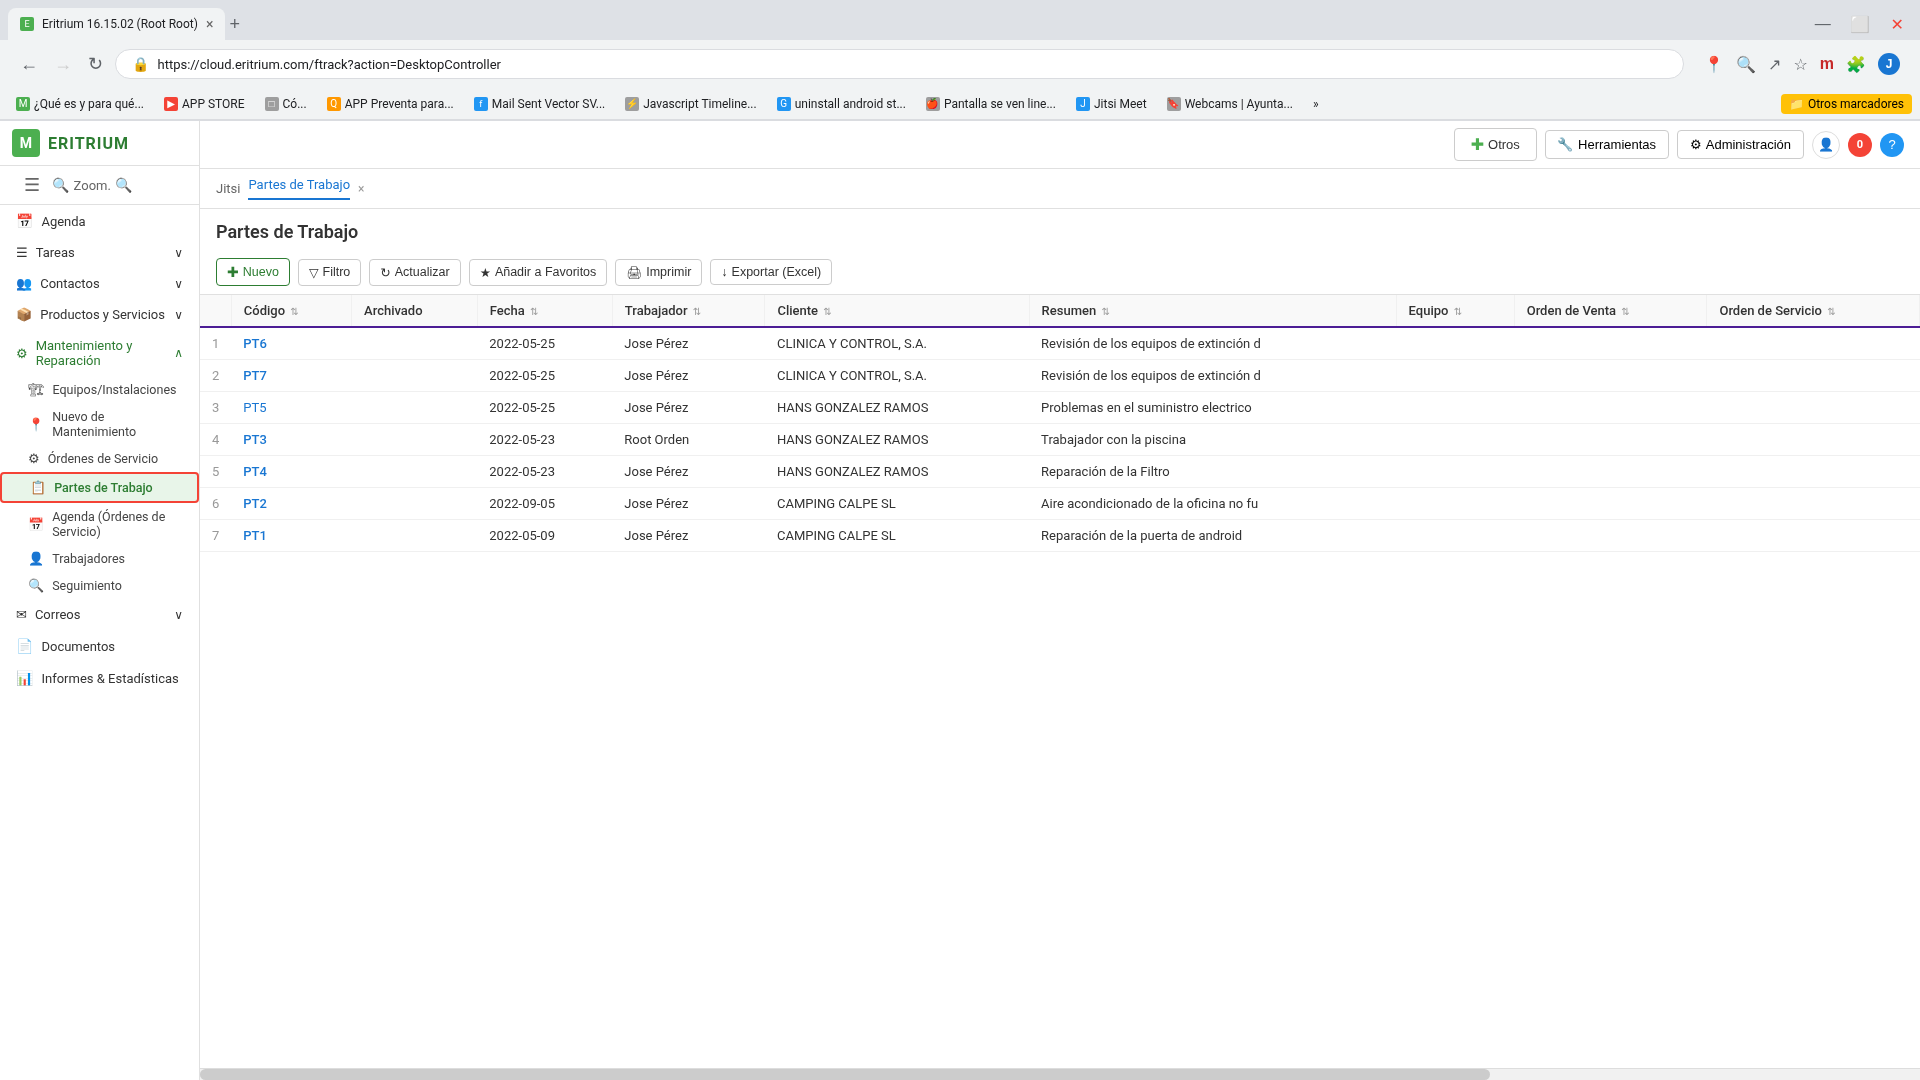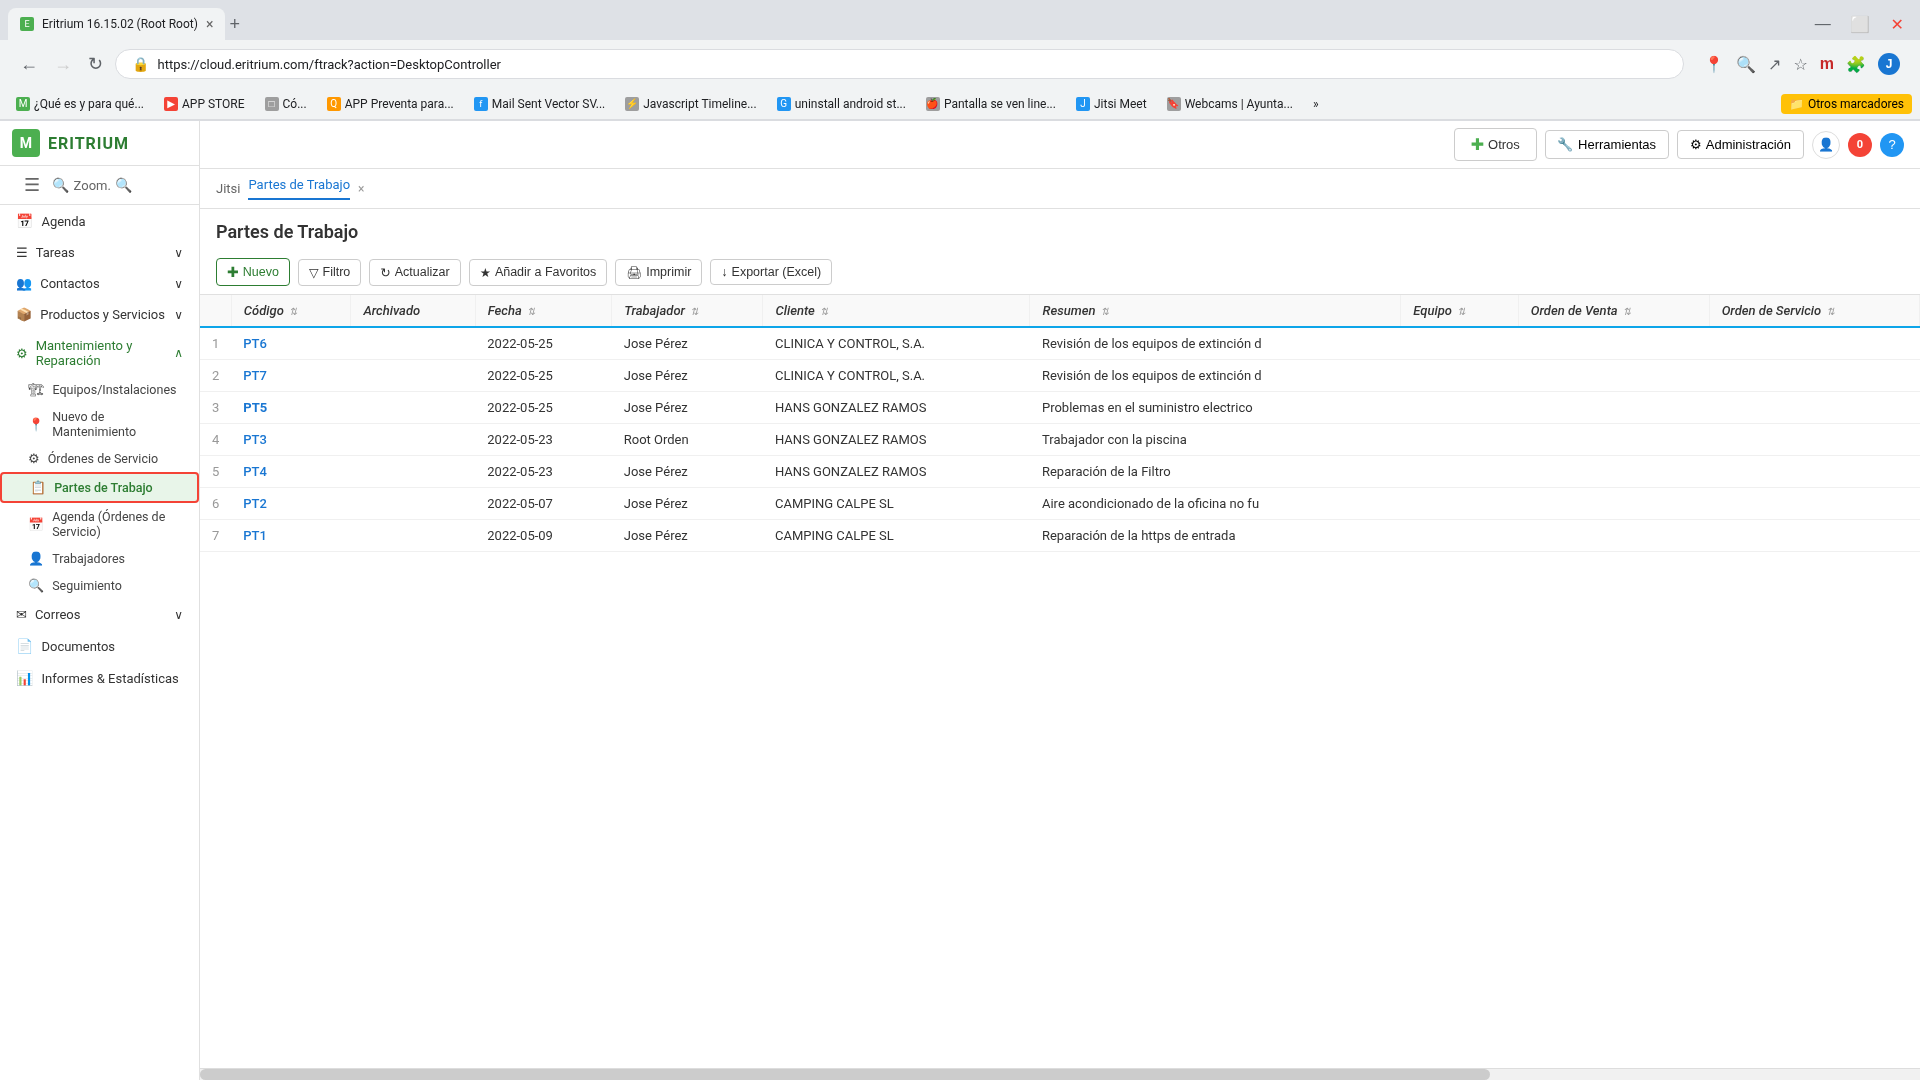--- a/index.html
+++ b/index.html
@@ -75,21 +75,21 @@
     .content-header { padding: 12px 16px 8px; }
     .content-title { font-size: 18px; font-weight: 600; color: #333; }
 
     .action-bar { display: flex; align-items: center; gap: 8px; padding: 8px 16px; border-bottom: 1px solid #e0e0e0; }
     .action-btn { display: flex; align-items: center; gap: 4px; padding: 5px 10px; border: 1px solid #ccc; border-radius: 4px; cursor: pointer; font-size: 12.5px; color: #333; background: #fff; }
     .action-btn.nuevo { color: #2d7d32; border-color: #2d7d32; }
 
     
     .table-container { padding: 0; overflow-x: auto; }
     table { width: 100%; border-collapse: collapse; font-size: 13px; }
-    thead tr { background: #f9f9f9; border-bottom: 2px solid #0ea5e9; font-style: italic; }
+    thead tr { background: #f9f9f9; border-bottom: 2px solid #4c1d95; }
     th { padding: 8px 12px; text-align: left; color: #333; font-weight: 500; cursor: pointer; white-space: nowrap; border-right: 1px solid #f0f0f0; }
     th .sort-icon { color: #999; font-size: 10px; margin-left: 2px; }
     td { padding: 8px 12px; border-bottom: 1px solid #f0f0f0; color: #333; }
     tbody tr td:first-child { color: #666; width: 30px; }
 
     
     .sidebar-top { display: flex; align-items: center; padding: 8px 16px; gap: 4px; border-bottom: 1px solid #e0e0e0; }
     .zoom-label { color: #666; font-size: 13px; }
 
     
@@ -387,21 +387,21 @@
     <td>2022-05-25</td>
     <td>Jose Pérez</td>
     <td>CLINICA Y CONTROL, S.A.</td>
     <td>Revisión de los equipos de extinción d</td>
     <td></td>
     <td></td>
     <td></td>
   </tr>
               <tr style="cursor: pointer;">
     <td style="color:#999;text-align:right;width:30px;">3</td>
-    <td style="color:#1976D2;font-weight:700;">PT5</td>
+    <td style="color:#1976D2;font-weight:400;">PT5</td>
     <td></td>
     <td>2022-05-25</td>
     <td>Jose Pérez</td>
     <td>HANS GONZALEZ RAMOS</td>
     <td>Problemas en el suministro electrico</td>
     <td></td>
     <td></td>
     <td></td>
   </tr>
               <tr style="cursor: pointer;">
@@ -425,36 +425,36 @@
     <td>HANS GONZALEZ RAMOS</td>
     <td>Reparación de la Filtro</td>
     <td></td>
     <td></td>
     <td></td>
   </tr>
               <tr style="cursor: pointer;">
     <td style="color:#999;text-align:right;width:30px;">6</td>
     <td style="color:#1976D2;font-weight:500;">PT2</td>
     <td></td>
-    <td>2022-05-07</td>
+    <td>2022-09-05</td>
     <td>Jose Pérez</td>
     <td>CAMPING CALPE SL</td>
     <td>Aire acondicionado de la oficina no fu</td>
     <td></td>
     <td></td>
     <td></td>
   </tr>
               <tr style="cursor: pointer;">
     <td style="color:#999;text-align:right;width:30px;">7</td>
     <td style="color:#1976D2;font-weight:500;">PT1</td>
     <td></td>
     <td>2022-05-09</td>
     <td>Jose Pérez</td>
     <td>CAMPING CALPE SL</td>
-    <td>Reparación de la https de entrada</td>
+    <td>Reparación de la puerta de android</td>
     <td></td>
     <td></td>
     <td></td>
   </tr>
             </tbody>
         </table>
       </div>
     </div>
   </div>
 </div>

